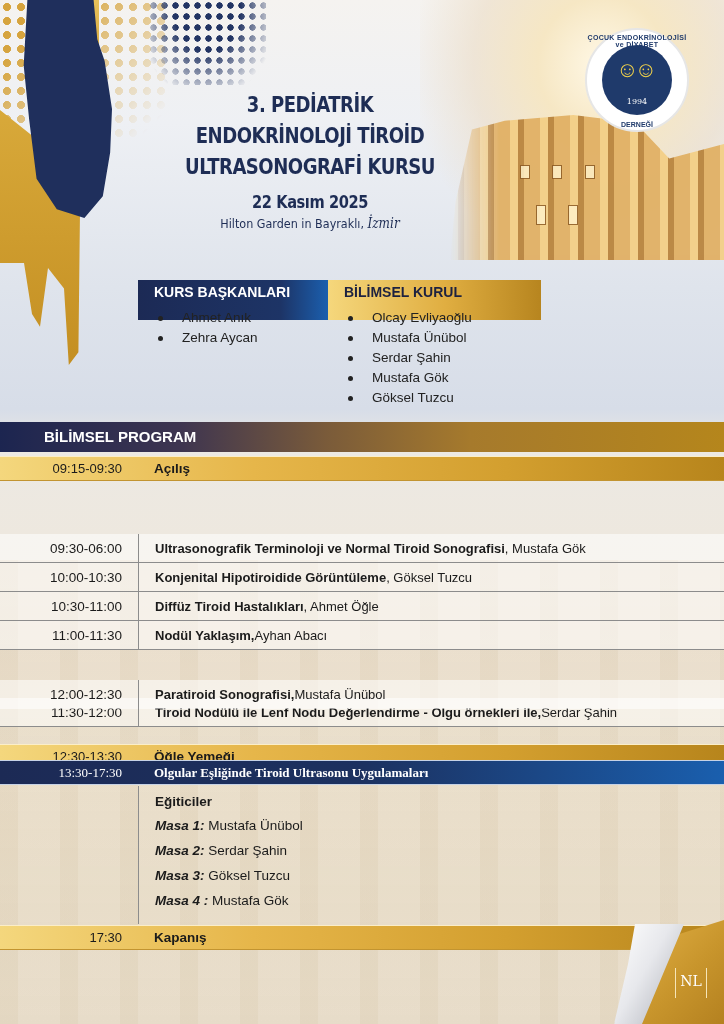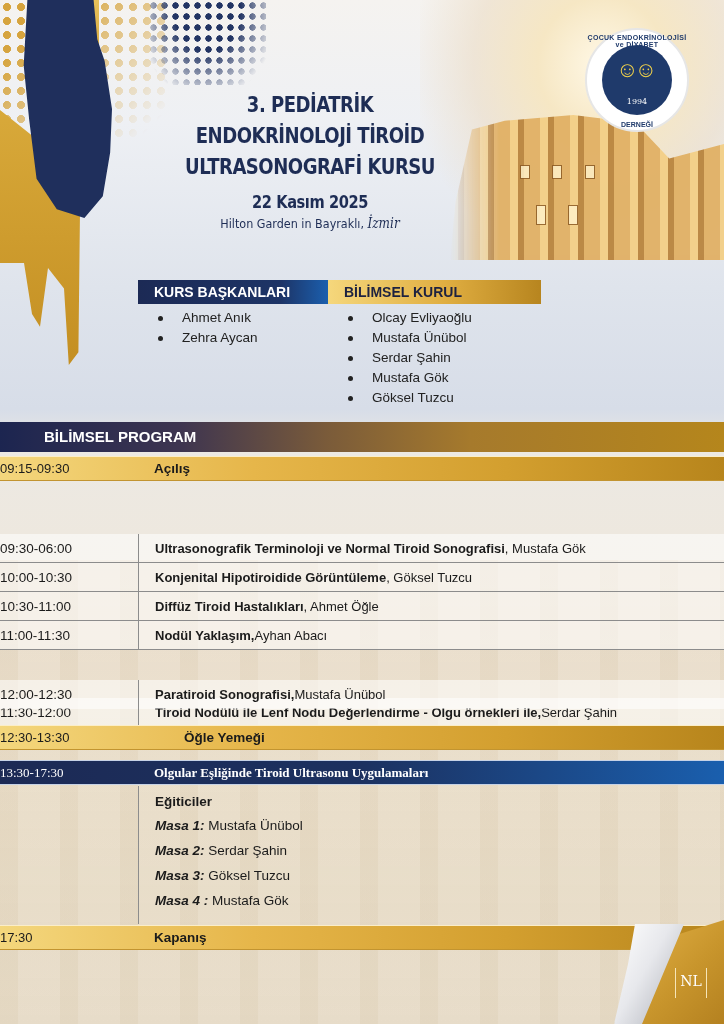--- a/index.html
+++ b/index.html
@@ -119,21 +119,21 @@
     position: absolute; top: 4px; left: 0; right: 0; text-align: center;
     font-size: 7px; font-weight: bold; color: #1f3a6b; letter-spacing: 0.3px;
   }
   .logo-ring-bottom {
     position: absolute; bottom: 2px; left: 0; right: 0; text-align: center;
     font-size: 7px; font-weight: bold; color: #1f3a6b;
   }
 
   
   .committee-header {
-    position: absolute; top: 280px; height: 24px;
+    position: absolute; top: 280px; height: 40px;
     font-weight: bold; font-size: 14px; line-height: 24px; padding-left: 16px;
   }
   .kb-header { left: 138px; width: 190px; color: #fff;
     background: linear-gradient(90deg, #1c2a55 0%, #1d3466 75%, #1b5fae 100%); }
   .bk-header { left: 328px; width: 213px; color: #1d2240;
     background: linear-gradient(90deg, #f5d77c 0%, #e0ae41 55%, #b7851f 100%); }
   .committee-list {
     position: absolute; list-style: none; font-size: 13.5px; color: #222;
   }
   .committee-list li { height: 20px; line-height: 20px; position: relative; padding-left: 32px; }
@@ -146,21 +146,21 @@
   
   .program-header {
     position: absolute; left: 0; top: 422px; width: 724px; height: 30px;
     background: linear-gradient(90deg, #1c2550 0%, #3e3550 25%, #7a5b3a 45%, #a67a2c 65%, #b5861c 100%);
     color: #fff; font-weight: bold; font-size: 15px; line-height: 30px; padding-left: 44px;
   }
   .row {
     position: absolute; left: 0; width: 724px; display: flex; align-items: center;
     font-size: 13px;
   }
-  .row .time { width: 138px; padding-right: 16px; flex: none; }
+  .row .time { width: 138px; text-align: right; padding-right: 16px; flex: none; }
   .row .content { flex: 1; padding-left: 16px; }
   .row .content b { font-weight: bold; }
 
   .row-gold {
     height: 25px;
     background: linear-gradient(90deg, #f4d77d 0%, #e6b64a 35%, #d39f2f 70%, #b7851c 100%);
     border-top: 1px solid #fbeec8; border-bottom: 1px solid #c29430;
   }
   .row-gold .content { font-weight: bold; font-size: 13.5px; }
   .row-navy {
@@ -307,21 +307,21 @@
       </span>
   </div>
   <div class="row row-white" style="top:680px;border-bottom:none;">
     <span class="time">12:00-12:30</span>
     <span class="content">
         <b>Paratiroid Sonografisi,</b>
         <span> Mustafa Ünübol</span>
       </span>
   </div>
 
-  <div class="row row-gold" style="top:725px;gap:30px;">
+  <div class="row row-gold" style="top:744px;">
     <span class="time">12:30-13:30</span>
     <span class="content">Öğle Yemeği</span>
   </div>
 
   <div class="row row-navy" style="top:760px;">
     <span class="time">13:30-17:30</span>
     <span class="content">Olgular Eşliğinde Tiroid Ultrasonu Uygulamaları</span>
   </div>
 
   <div class="trainers-block">

